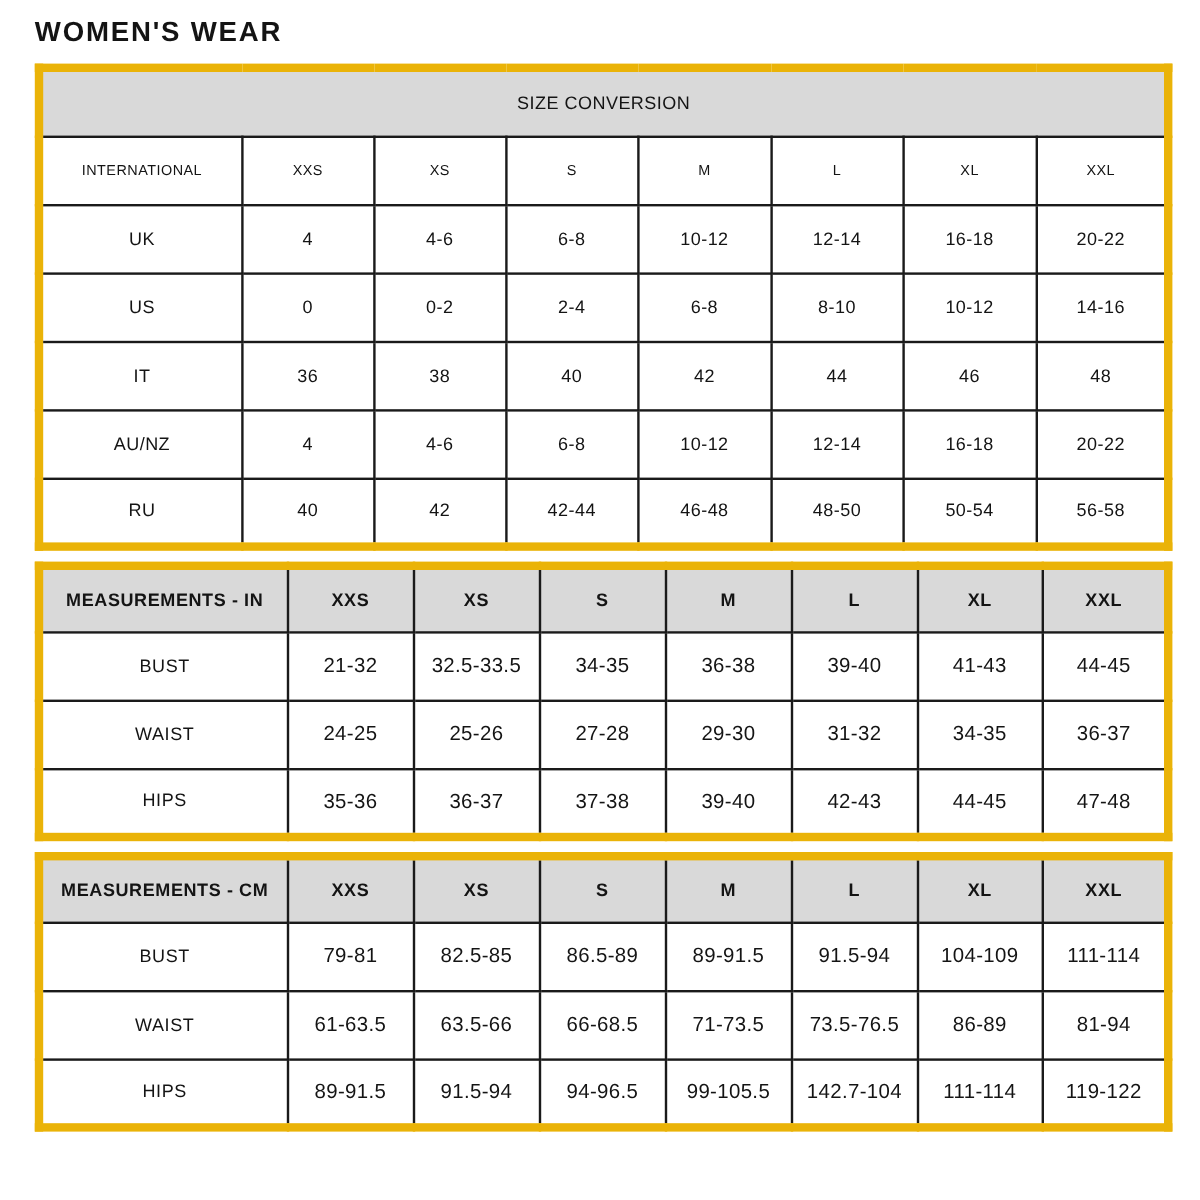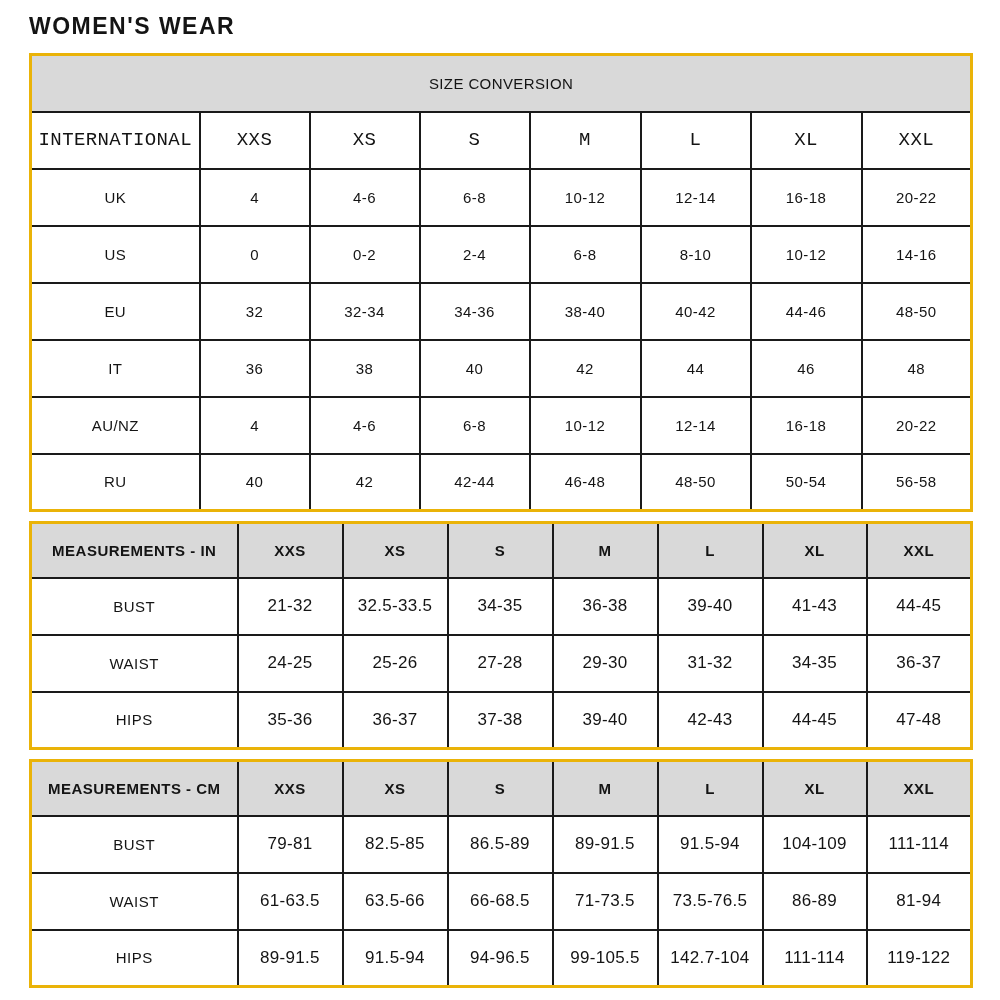--- a/index.html
+++ b/index.html
@@ -17,39 +17,39 @@
     font-weight: 700;
     letter-spacing: 1.5px;
     color: #141414;
     margin-bottom: 13px;
   }
   table {
     border-collapse: collapse;
     width: 941px;
     table-layout: fixed;
   }
-  table { border: 3px solid #eab308; }
+  table { border: 7px solid #eab308; }
   th, td {
     border: 2px solid #1a1a1a;
     text-align: center;
     vertical-align: middle;
     overflow: hidden;
     white-space: nowrap;
   }
   
   .banner-cell {
     background: #d9d9d9;
     height: 55px;
     font-size: 15px;
     font-weight: 700;
     letter-spacing: 0.6px;
   }
   
   .t1 td { height: 57px; font-size: 15px; font-weight: 400; letter-spacing: 0.4px; }
-  .t1 .cols-row td { font-size: 19px; font-family: Liberation Mono, monospace; }
+  .t1 .cols-row td { font-size: 12px; }
   
   .mt .head-cell {
     background: #d9d9d9;
     height: 55px;
     font-size: 15px;
     font-weight: 700;
     letter-spacing: 0.5px;
   }
   .mt td { height: 57px; font-size: 17px; font-weight: 400; letter-spacing: 0.3px; }
   .mt td.row-label { font-size: 15px; letter-spacing: 0.5px; }
@@ -101,30 +101,20 @@
         <td class="row-label">US</td>
         <td>0</td>
         <td>0-2</td>
         <td>2-4</td>
         <td>6-8</td>
         <td>8-10</td>
         <td>10-12</td>
         <td>14-16</td>
       </tr>
       <tr>
-        <td class="row-label">EU</td>
-        <td>32</td>
-        <td>32-34</td>
-        <td>34-36</td>
-        <td>38-40</td>
-        <td>40-42</td>
-        <td>44-46</td>
-        <td>48-50</td>
-      </tr>
-      <tr>
         <td class="row-label">IT</td>
         <td>36</td>
         <td>38</td>
         <td>40</td>
         <td>42</td>
         <td>44</td>
         <td>46</td>
         <td>48</td>
       </tr>
       <tr>

